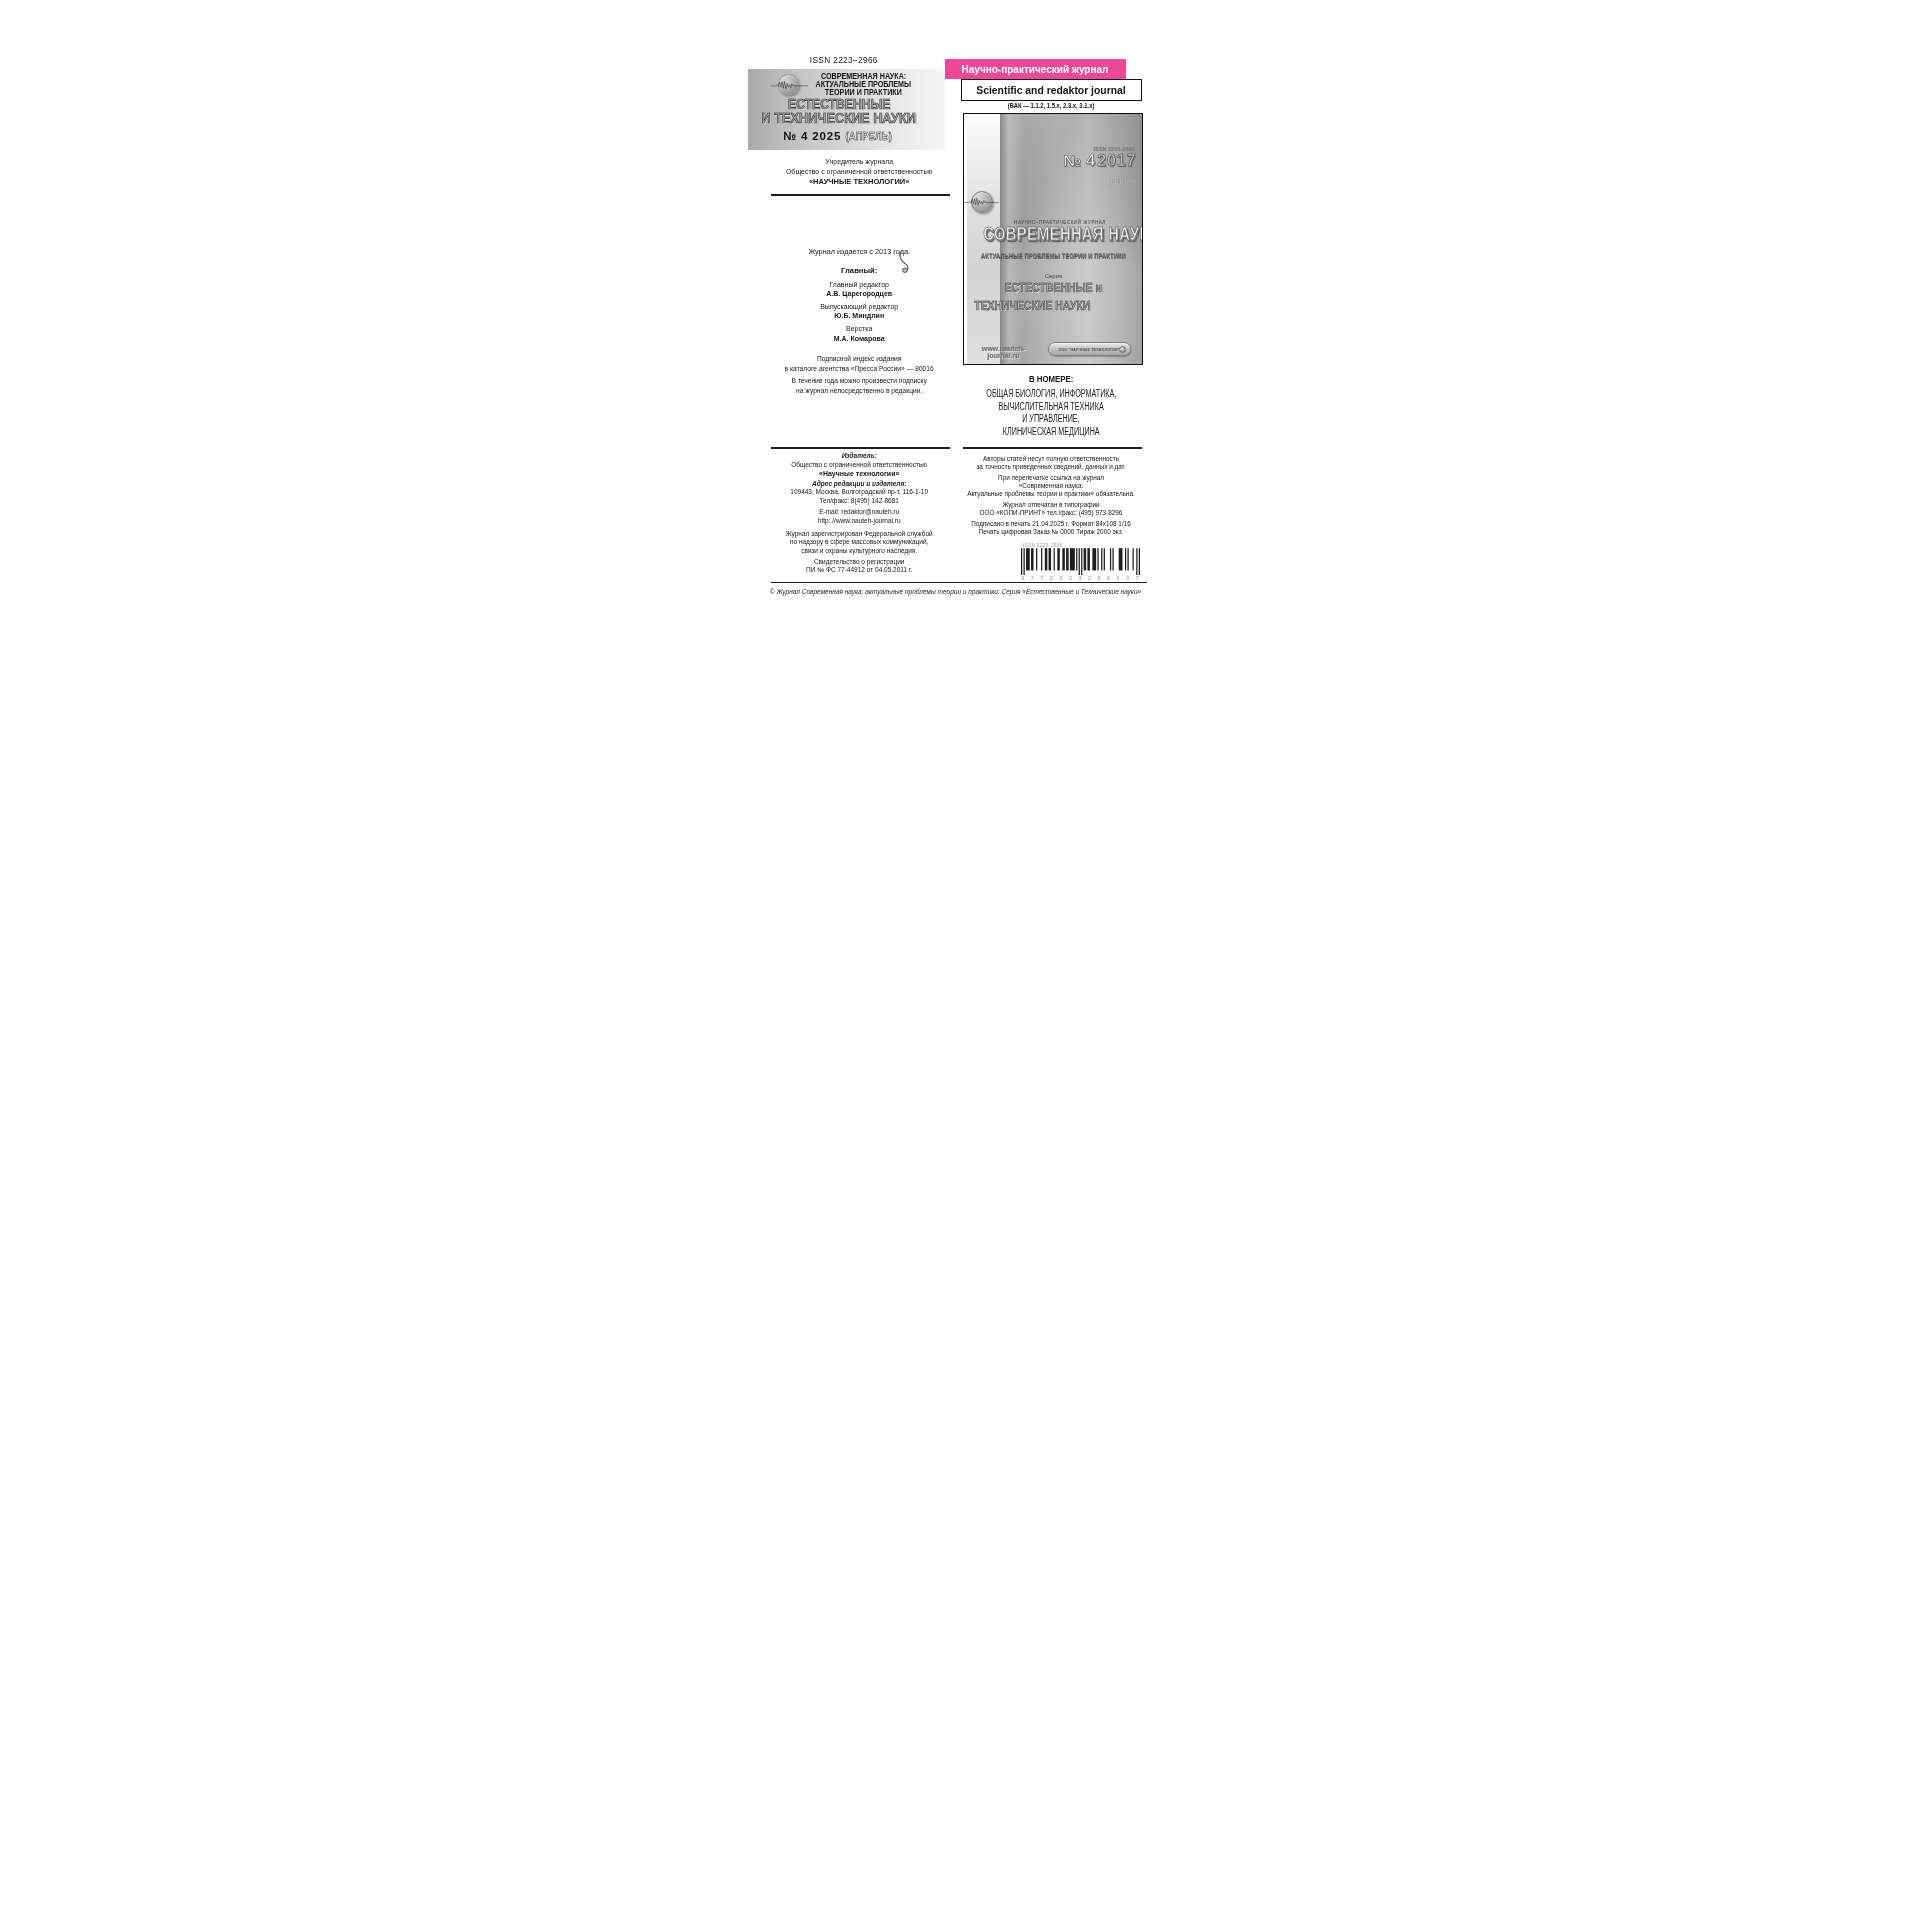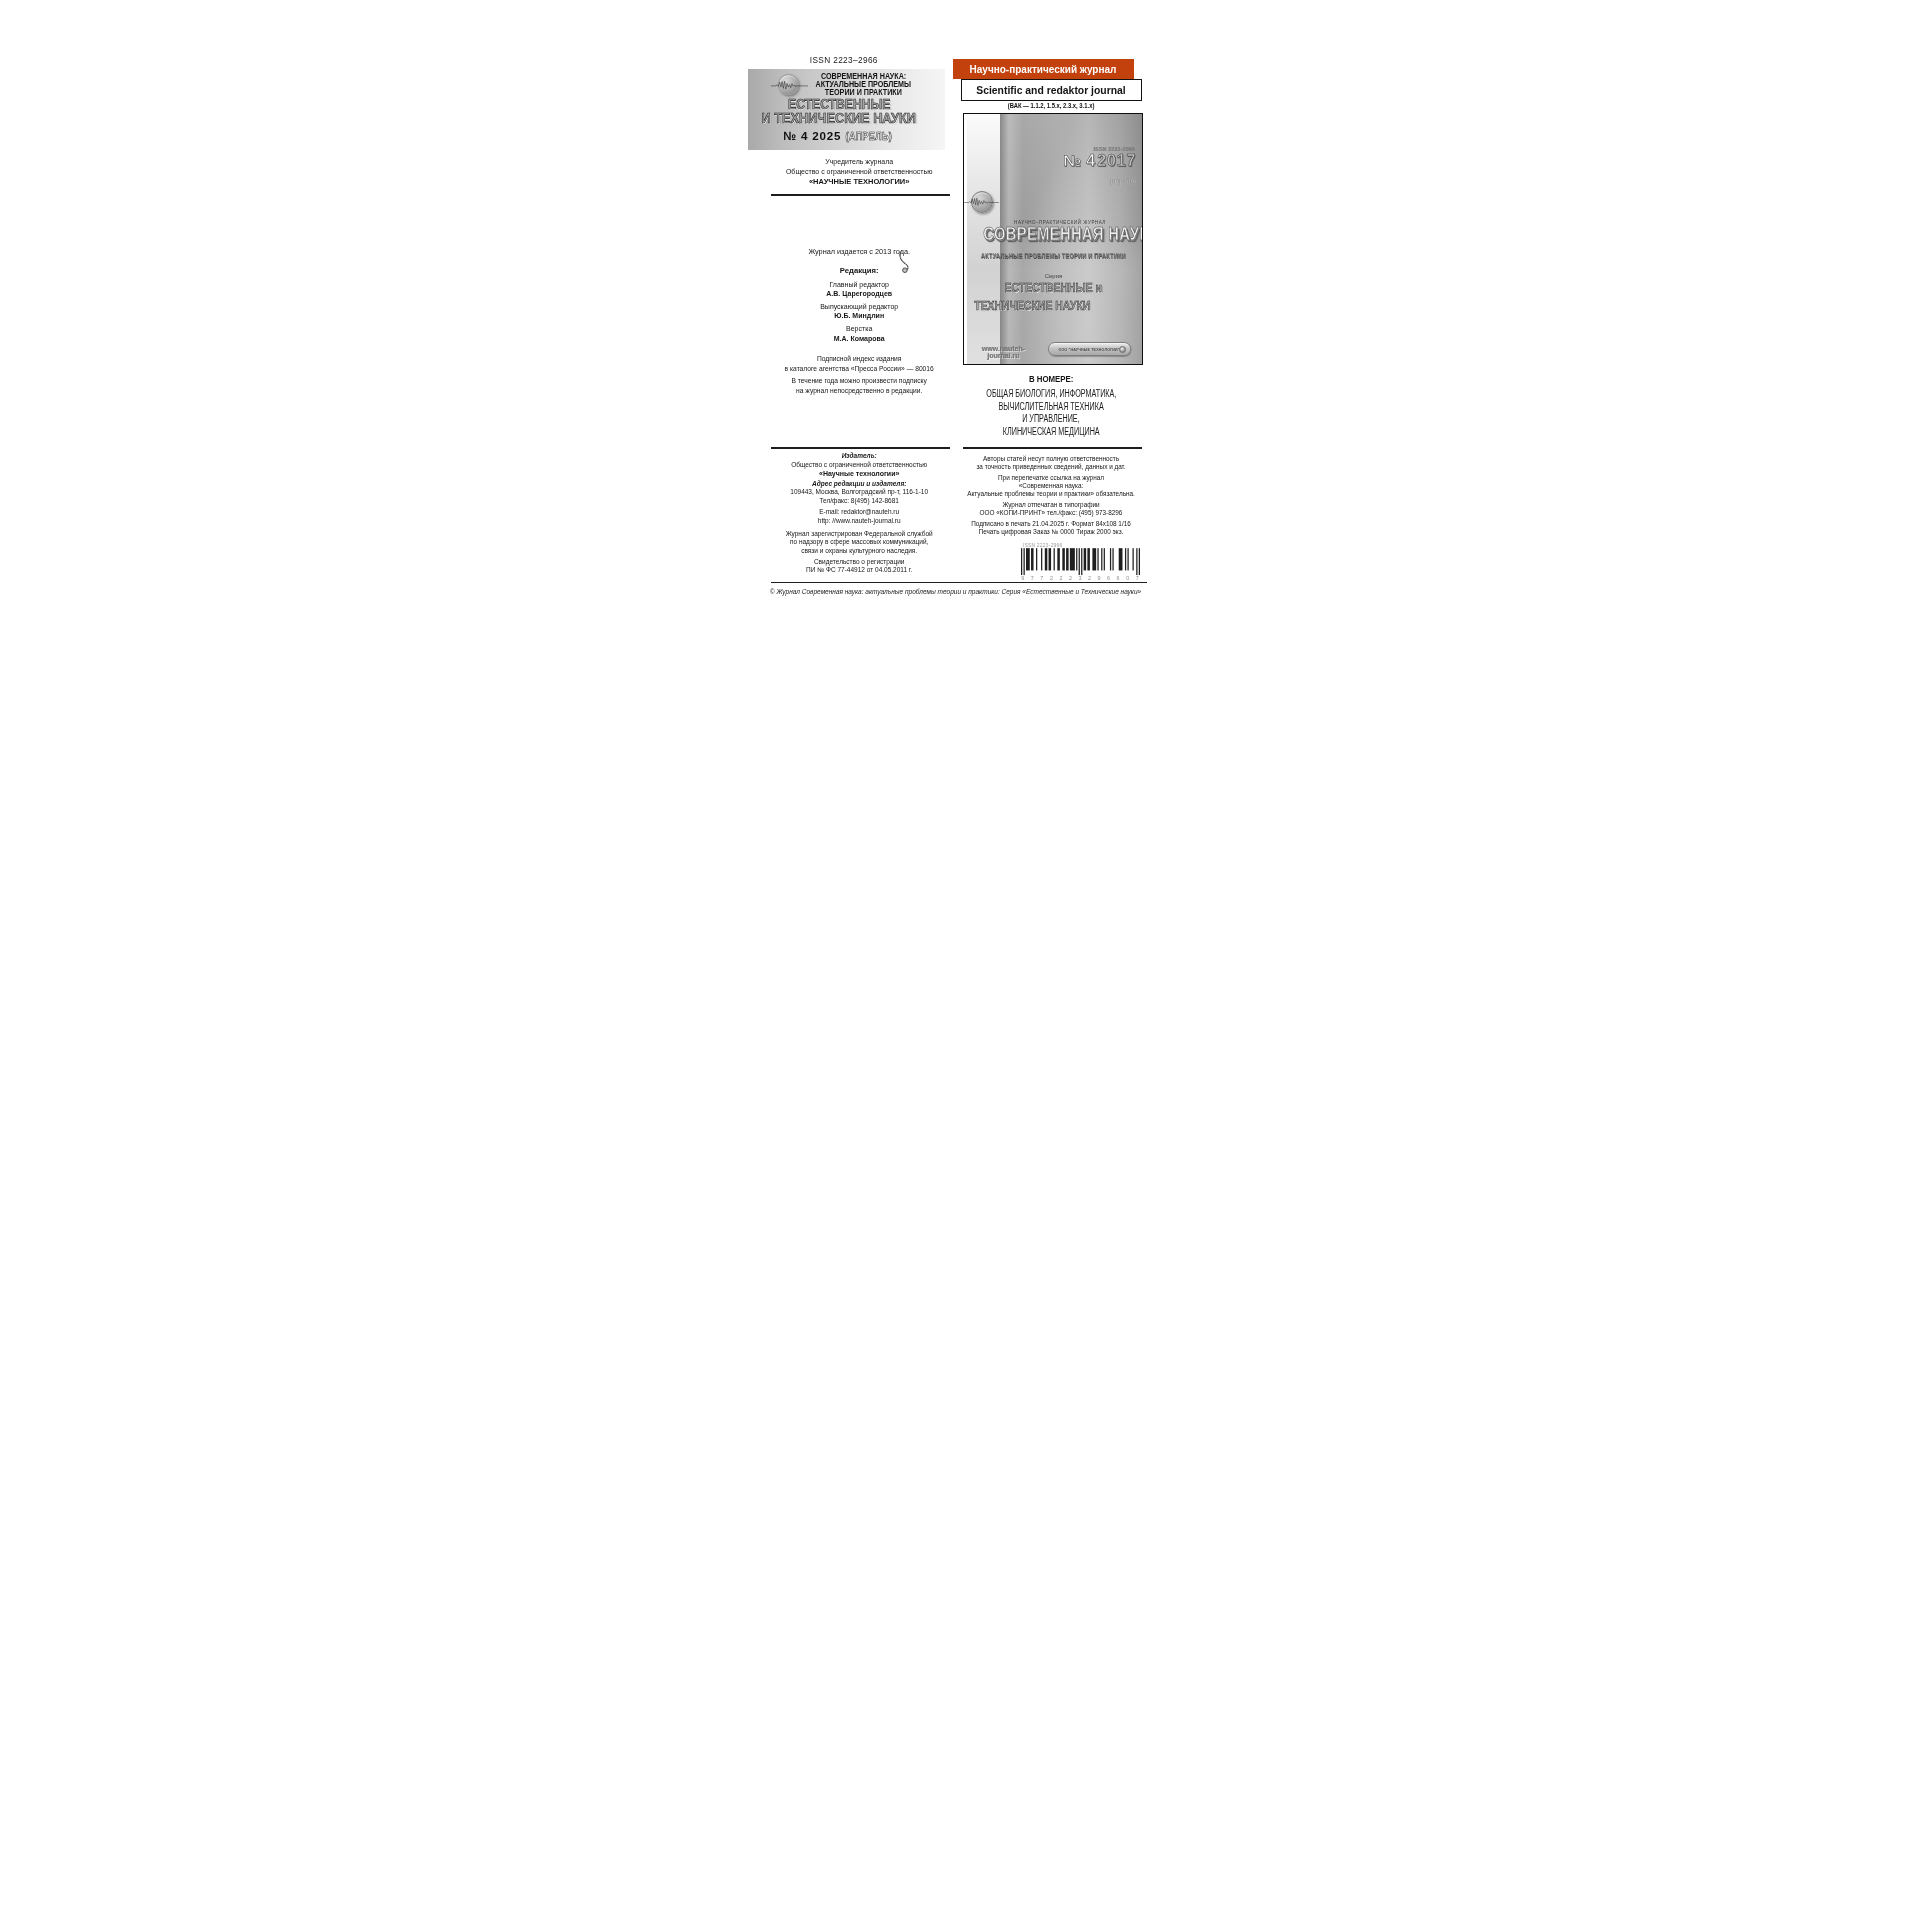--- a/index.html
+++ b/index.html
@@ -60,21 +60,21 @@
 
   .publisher { left:7.7px; top:436px; width:222px; font-size:6.5px; line-height:8.5px; }
   .pub-name { font-size:7px; line-height:9.2px; }
   .pub-addr-label { margin-top:1.5px; }
   .pub-email { margin-top:3.1px; }
 
   .registration { left:7.7px; top:514px; width:222px; font-size:6.5px; line-height:8.3px; }
   .reg-g2 { margin-top:3.1px; }
 
   
-  .type-ru-box { left:212px; top:43px; width:181px; height:20px; background:#c2410c;
+  .type-ru-box { left:204px; top:43px; width:181px; height:20px; background:#ec4899;
      display:flex; align-items:center; justify-content:center; }
   .type-ru { color:#ffffff; font-size:10px; font-weight:bold; }
   .type-en-box { left:220px; top:63px; width:181px; height:22.3px; background:#ffffff;
      border:1.2px solid #121212; box-sizing:border-box; display:flex; align-items:center; justify-content:center; }
   .type-en { color:#141414; font-size:10.4px; font-weight:bold; }
   .vak { left:220px; top:86px; width:181px; font-size:6.5px; font-weight:bold; color:#111; }
 
   .cover { left:222px; top:97px; width:180px; height:252px; border:1.2px solid #0e0e0e; box-sizing:border-box;
      background:
        linear-gradient(115deg, rgba(255,255,255,0.45) 0%, rgba(255,255,255,0) 38%),
@@ -170,21 +170,21 @@
     <div class="founder-label">Учредитель журнала</div>
     <div class="founder-type">Общество с ограниченной ответственностью</div>
     <div class="founder-name">«НАУЧНЫЕ ТЕХНОЛОГИИ»</div>
   </div>
 
   <div class="abs rule rule-left-1"></div>
 
   <div class="abs since ctr">Журнал издается с 2013 года.</div>
 
   <div class="abs editorial ctr">
-    <div class="ed-heading">Редакция:</div>
+    <div class="ed-heading">Главный:</div>
     <div class="ed-role">Главный редактор</div>
     <div class="ed-name">А.В. Царегородцев</div>
     <div class="ed-role">Выпускающий редактор</div>
     <div class="ed-name">Ю.Б. Миндлин</div>
     <div class="ed-role">Верстка</div>
     <div class="ed-name">М.А. Комарова</div>
   </div>
 
   <div class="abs subscription ctr">
     <div>Подписной индекс издания</div>

